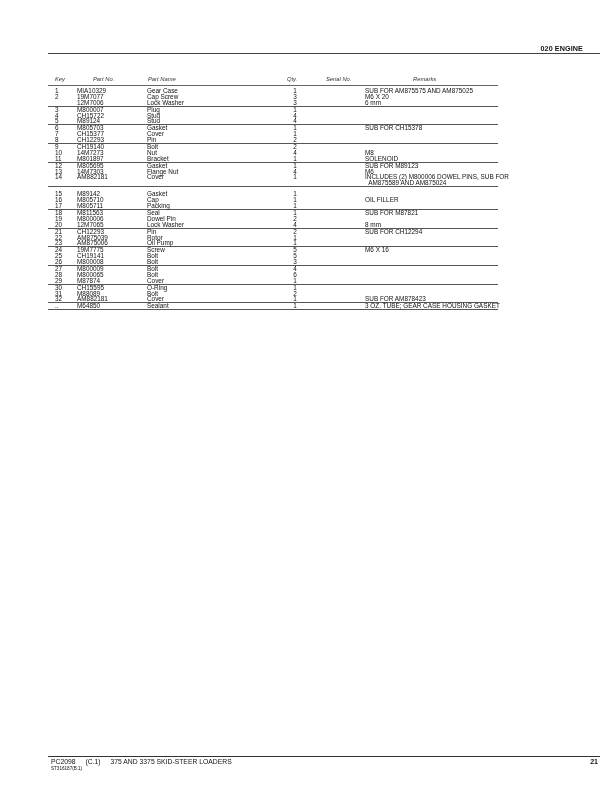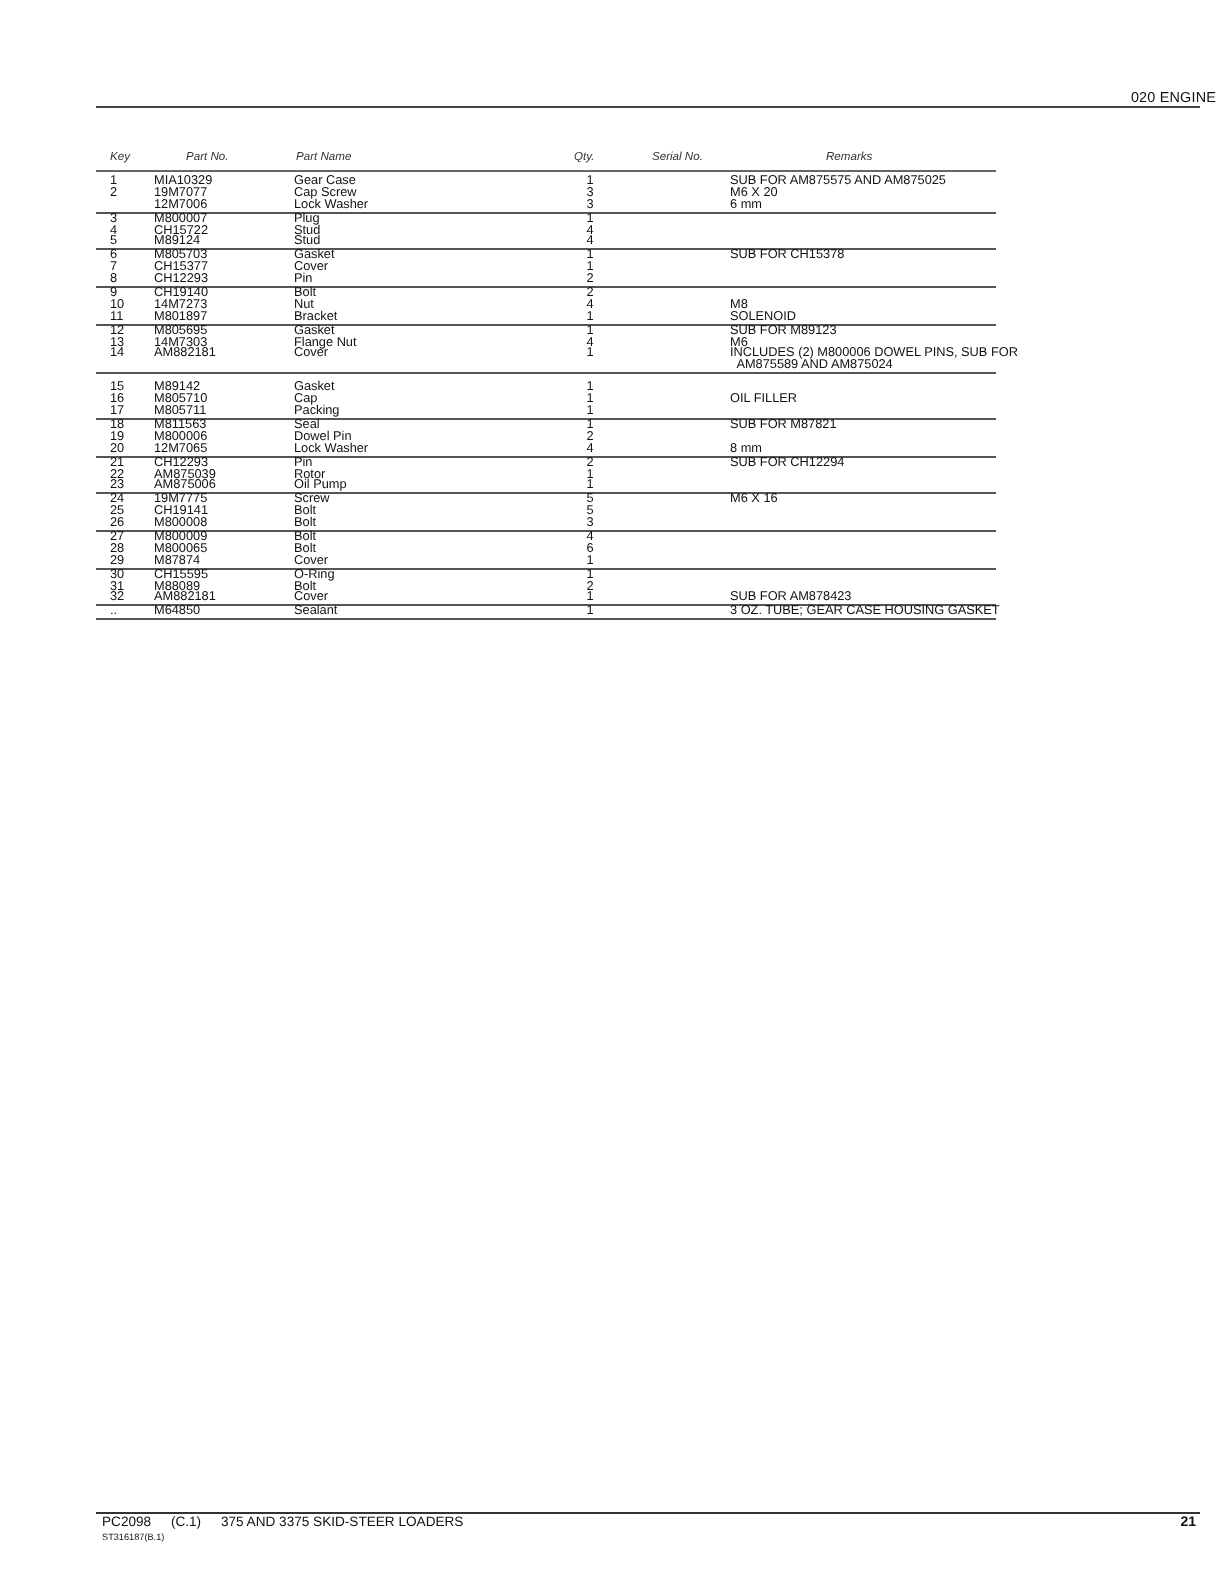--- a/index.html
+++ b/index.html
@@ -1,18 +1,18 @@
 <!DOCTYPE html>
 <html><head>
 <meta charset="utf-8">
 <style>
   html, body { margin:0; padding:0; background:#ffffff; }
   body { width:612px; height:792px; position:relative; overflow:hidden;
          font-family:"Liberation Sans", sans-serif; color:#111; }
-  .section-title { position:absolute; right:4px; top:44px; font-size:7.2px; font-weight:normal; letter-spacing:0.1px; }
+  .section-title { position:absolute; right:29px; top:44px; font-size:7.2px; font-weight:bold; letter-spacing:0.1px; }
   .top-rule { position:absolute; left:48px; right:12px; top:53px; height:0; border-top:1.2px solid #444; }
   .col-head { position:absolute; top:76px; font-size:5.8px; font-style:italic; color:#333; }
   .head-rule { position:absolute; left:48px; width:450px; top:85px; border-top:1px solid #666; }
   .tbl { position:absolute; left:48px; top:88px; width:450px; }
   .group { border-bottom:1px solid #555; position:relative; }
   .group.spaced { margin-bottom:4px; }
   .row { position:relative; height:5.9px; font-size:6.4px; line-height:5.9px; white-space:nowrap; }
   .row span { position:absolute; top:0; }
   .c-key { left:7px; }
   .c-part { left:29px; }

